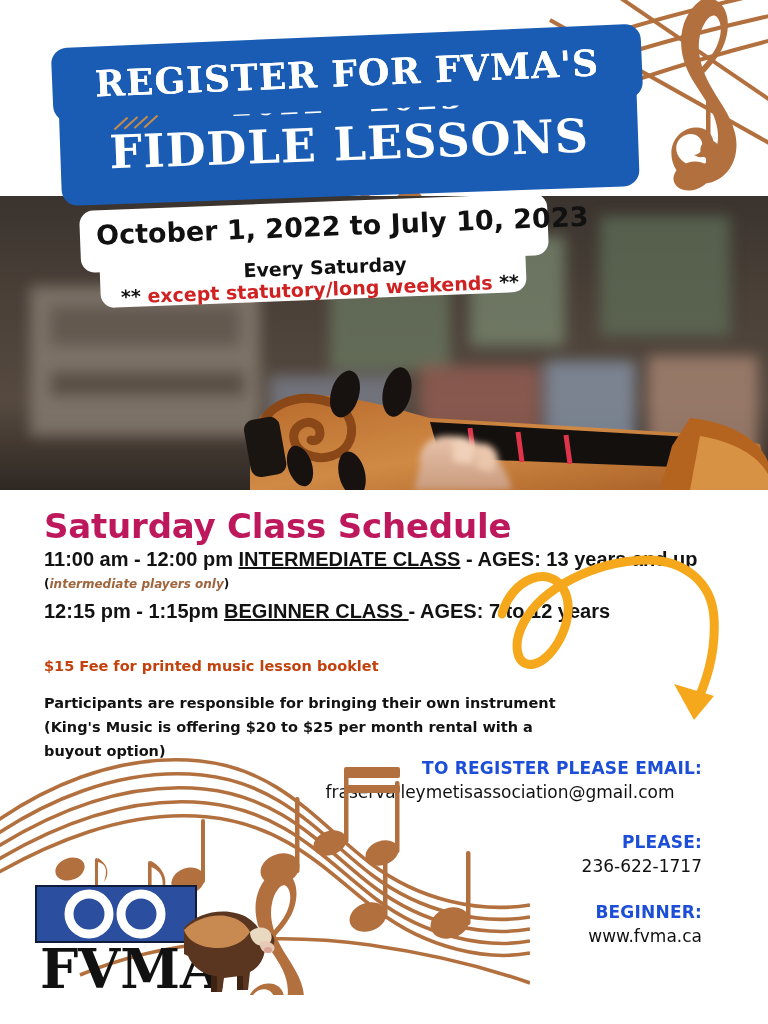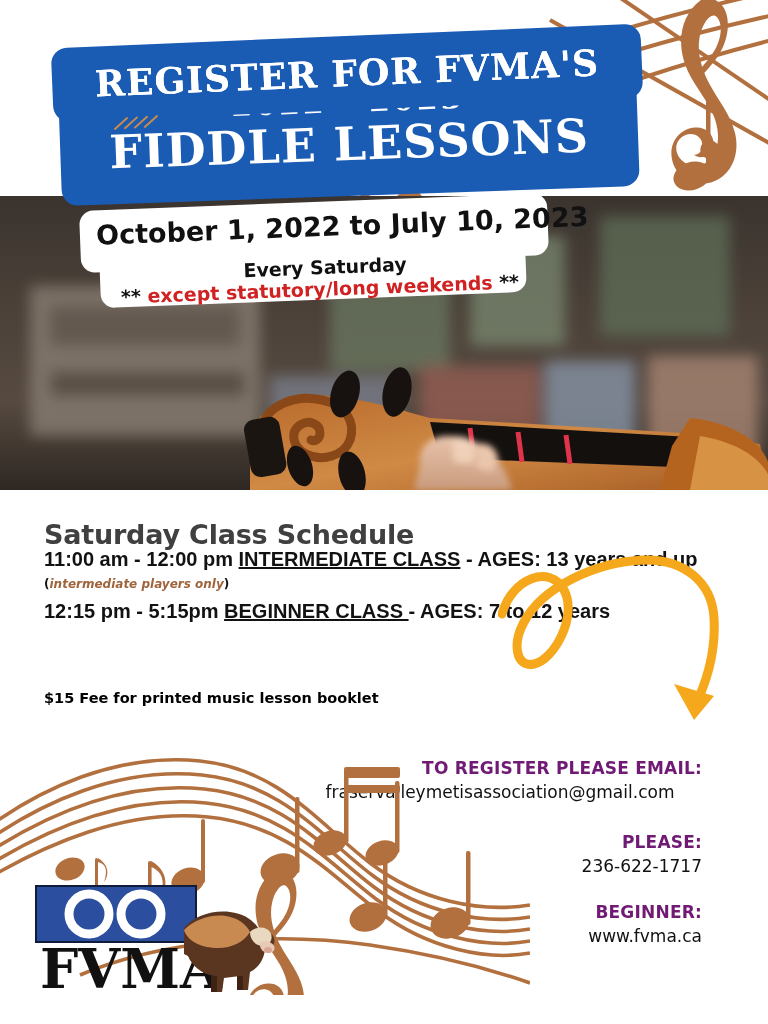--- a/index.html
+++ b/index.html
@@ -79,50 +79,49 @@
     position:absolute;left:120px;top:278px;width:400px;
     z-index:9;transform:rotate(-2.2deg);
     font-family:"DejaVu Sans", sans-serif;font-weight:700;font-size:19px;
     text-align:center;white-space:nowrap;color:#111;
   }
   .except-line .red{color:#d02222;}
 
   
   .sched-title{
     position:absolute;left:44px;top:506px;
-    font-family:"DejaVu Sans", sans-serif;font-weight:700;font-size:27px;color:#404040;
+    font-family:"DejaVu Sans", sans-serif;font-weight:700;font-size:34px;color:#be185d;
     letter-spacing:-0.2px;
-    margin-top:13px;
   }
   .sched-list{position:absolute;left:44px;top:543px;width:510px;}
   .sched-row{
     text-align:center;font-family:Liberation Sans, sans-serif;font-size:20px;
     color:#121212;line-height:1.62;white-space:nowrap;font-weight:600;
   }
   .sched-row .cls{font-weight:700;text-decoration:underline;}
   .note-italic{
     text-align:left;font-family:"DejaVu Sans", sans-serif;font-size:12px;
     color:#121212;font-weight:700;line-height:1.62;
   }
   .note-italic i{color:#a0643c;font-style:italic;}
 
   .fee{
     position:absolute;left:44px;top:658px;
-    font-family:"DejaVu Sans", sans-serif;font-size:14.5px;font-weight:600;color:#000000;margin-top:32px;
+    font-family:"DejaVu Sans", sans-serif;font-size:14.5px;font-weight:600;color:#c2410c;
   }
   .parts{
     position:absolute;left:44px;top:692px;width:540px;
     font-family:"DejaVu Sans", sans-serif;font-size:14.5px;font-weight:600;color:#121212;
     line-height:1.65;
   }
 
   
   .contact{position:absolute;right:66px;top:758px;width:400px;text-align:right;}
   .c-head{
-    font-family:"DejaVu Sans", sans-serif;font-weight:700;font-size:17px;color:#701a75;
+    font-family:"DejaVu Sans", sans-serif;font-weight:700;font-size:17px;color:#1d4ed8;
     letter-spacing:0.2px;
   }
   .c-val{
     font-family:"DejaVu Sans", sans-serif;font-weight:500;font-size:17px;color:#111;
     margin-top:4px;
   }
   .c-gap{height:30px;}
   .c-gap-sm{height:26px;}
   .email-row{text-align:center;padding-right:4px;}
 
@@ -262,25 +261,29 @@
   <div class="every-sat">Every Saturday</div>
   <div class="except-line"><span>** </span><span class="red">except statutory/long weekends</span><span> **</span></div>
 
   <div class="sched-title">Saturday Class Schedule</div>
 
   <div class="sched-list">
     <div class="sched-row"><span>11:00 am - 12:00 pm </span><span class="cls">INTERMEDIATE CLASS</span><span> - AGES: 13 years and up</span></div>
 
     <div class="note-italic"><span>(</span><i>intermediate players only</i><span>)</span></div>
 
-    <div class="sched-row"><span>12:15 pm - 5:15pm </span><span class="cls">BEGINNER CLASS </span><span>- AGES: 7 to 12 years</span></div>
+    <div class="sched-row"><span>12:15 pm - 1:15pm </span><span class="cls">BEGINNER CLASS </span><span>- AGES: 7 to 12 years</span></div>
 
   </div>
 
   <div class="fee">$15 Fee for printed music lesson booklet</div>
+  <div class="parts">
+    <div>Participants are responsible for bringing their own instrument</div>
+    <div>(King's Music is offering $20 to $25 per month rental with a buyout option)</div>
+  </div>
 
   <svg class="arrow" viewBox="0 0 232 212">
     <g fill="none" stroke="#f5a81c" stroke-width="9" stroke-linecap="round">
       <path d="M4 66 C 14 30, 52 16, 66 42 C 80 68, 56 112, 36 116
                C 18 120, 14 96, 26 74 C 44 40, 96 14, 146 12
                C 186 11, 214 34, 216 70 C 218 104, 208 136, 196 160"></path>
     </g>
     <path d="M196 172 L176 136 L216 148 Z" fill="#f5a81c"></path>
   </svg>
 

